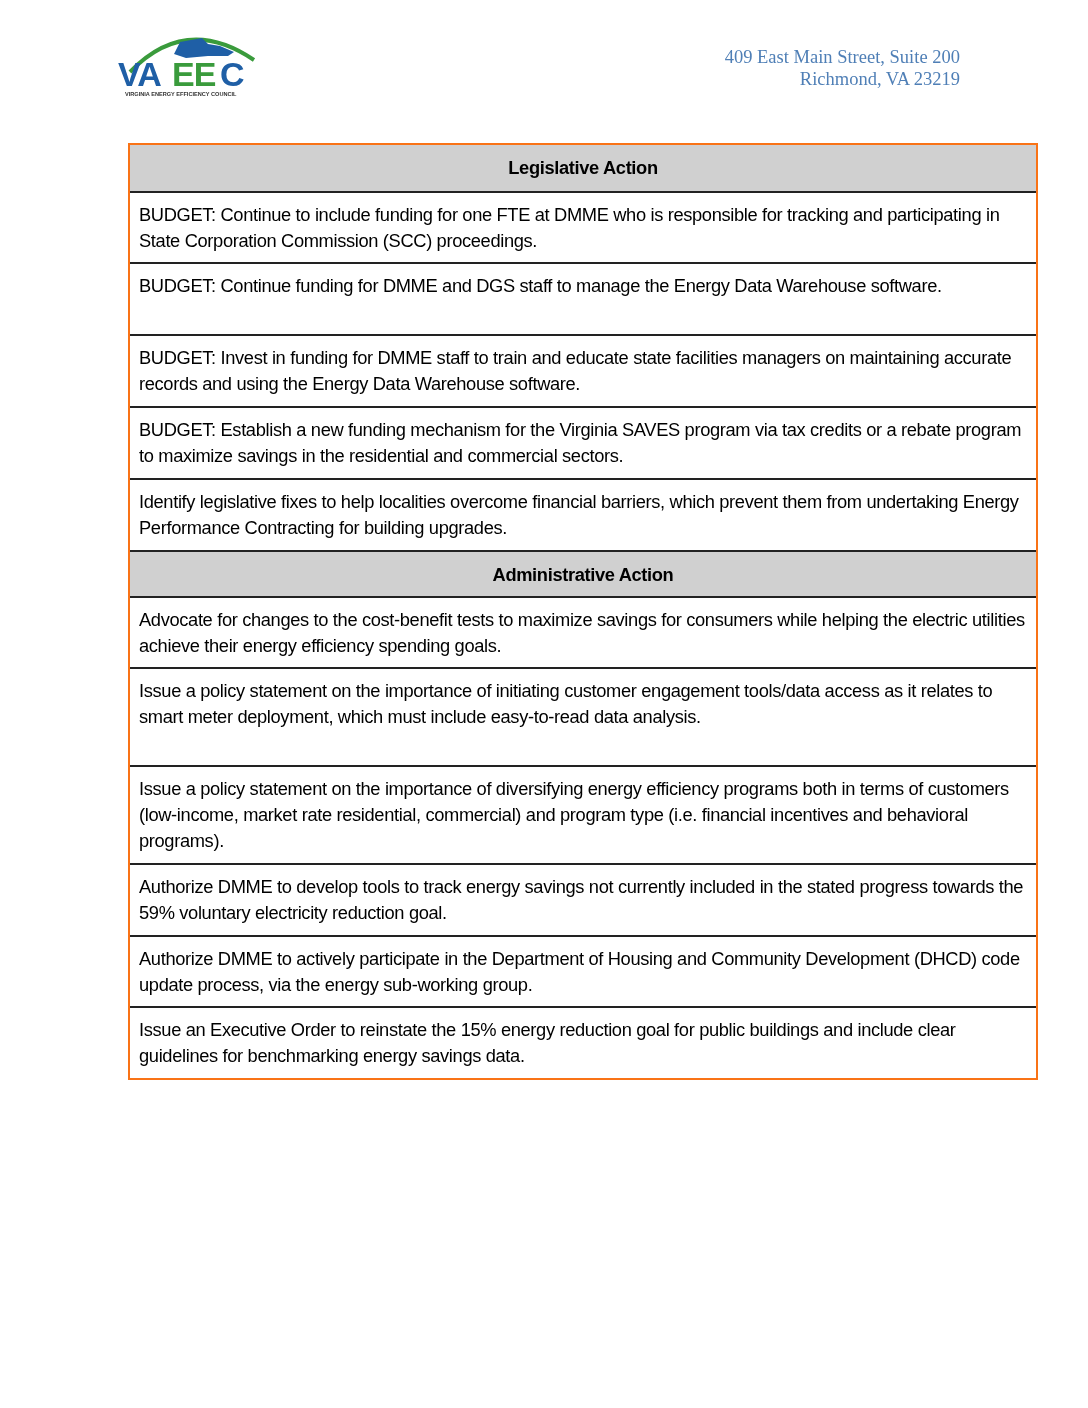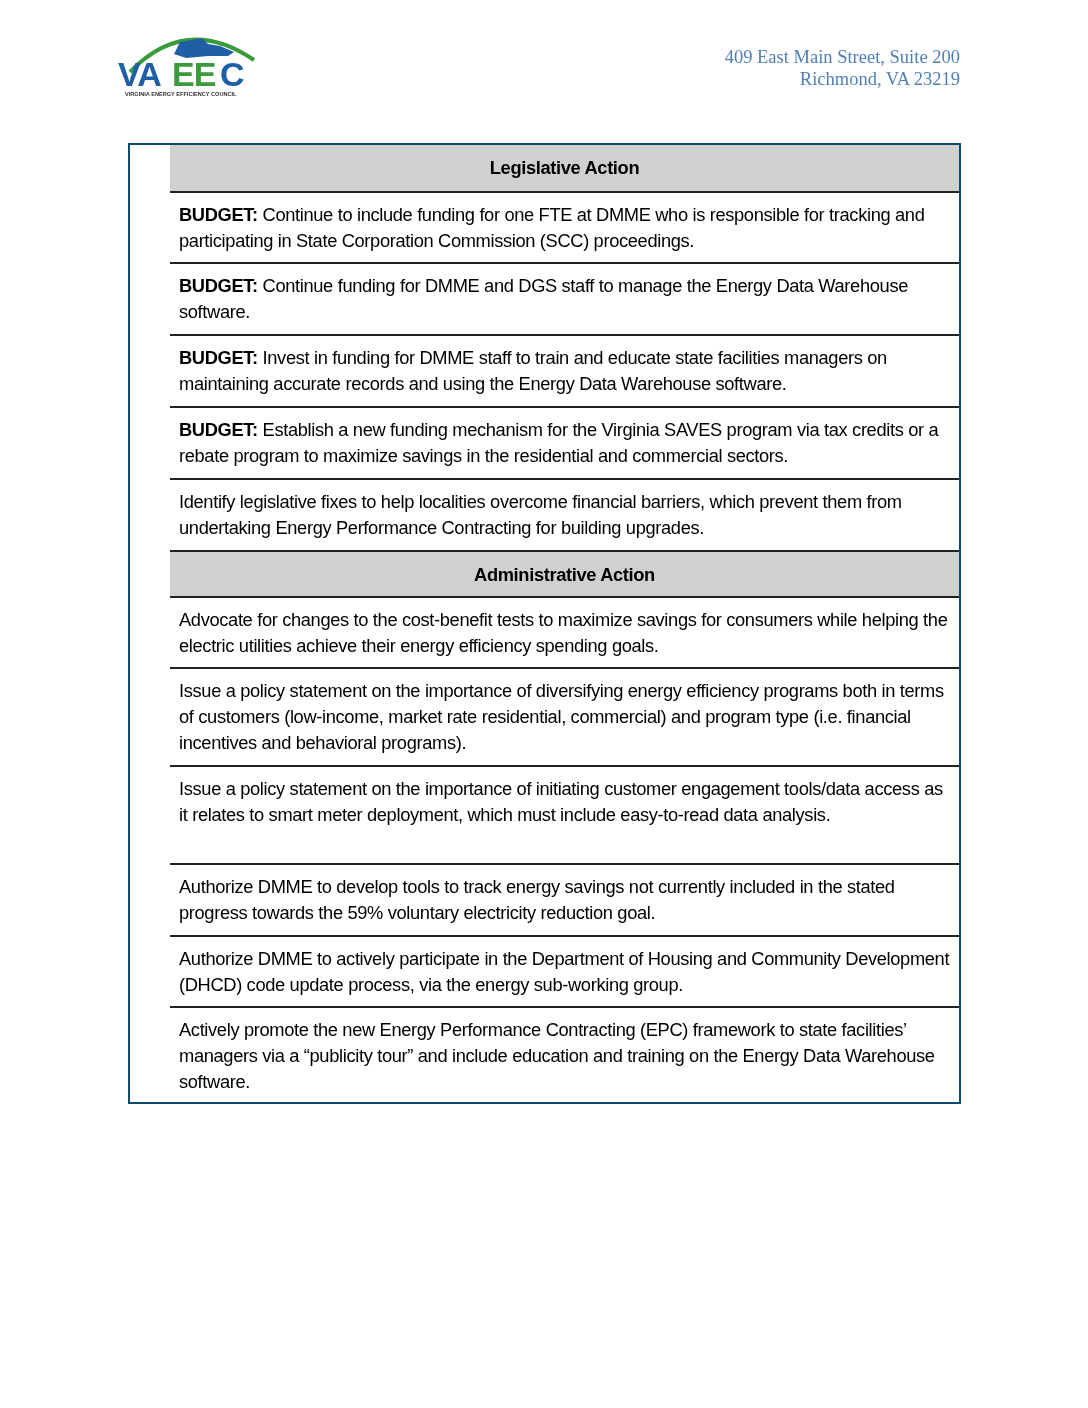--- a/index.html
+++ b/index.html
@@ -1,26 +1,26 @@
 <!DOCTYPE html>
 <html><head>
 <meta charset="utf-8">
 <style>
   html, body { margin: 0; padding: 0; background: #ffffff; }
   body { width: 1088px; height: 1408px; position: relative; overflow: hidden; }
   .logo { position: absolute; left: 116px; top: 28px; width: 145px; height: 72px; }
   .address { position: absolute; right: 128px; top: 46px; text-align: right;
     font-family: Liberation Serif, serif; font-size: 18.5px; line-height: 22px; color: #4f7fb6; }
-  .tbl { position: absolute; left: 128px; top: 143px; width: 833px; border: 2px solid #0c4a6e; box-sizing: border-box; padding-left: 40px; }
+  .tbl { position: absolute; left: 128px; top: 143px; width: 910px; border: 2px solid #f97316; box-sizing: border-box; }
   .row { border-top: 2px solid #222; box-sizing: border-box; padding: 9px 9px 0 9px;
     font-family: "Liberation Sans Narrow", "Liberation Sans", sans-serif; font-size: 18.3px; line-height: 26px; color: #000;
     letter-spacing: -0.35px; }
   .row:first-child { border-top: none; }
   .hdr { background: #d0d0d0; text-align: center; font-weight: bold; padding: 10px 9px 0 9px; }
-  .b { font-weight: bold; }
+  .b { font-weight: normal; }
 </style>
 </head>
 <body>
 
 <div class="logo">
   <svg width="145" height="72" viewBox="0 0 145 72">
     <path d="M14 44 Q70 -14 138 32" fill="none" stroke="#3a9b3c" stroke-width="4"></path>
     <path d="M58 26 L64 14 L86 10 L92 16 L104 18 L118 24 L112 28 L92 28 L70 30 Z" fill="#1f5fa6"></path>
     <text x="2" y="58" font-family="Liberation Sans, sans-serif" font-weight="bold" font-size="34" fill="#1f5fa6" letter-spacing="-1">VA</text>
     <text x="56" y="58" font-family="Liberation Sans, sans-serif" font-weight="bold" font-size="34" fill="#3a9b3c" letter-spacing="-1">EE</text>
@@ -37,18 +37,18 @@
 <div class="tbl">
   <div class="row hdr" style="height:46px">Legislative Action</div>
   <div class="row" style="height:71px"><span class="b">BUDGET:</span><span> Continue to include funding for one FTE at DMME who is responsible for tracking and participating in State Corporation Commission (SCC) proceedings.</span></div>
   <div class="row" style="height:72px"><span class="b">BUDGET:</span><span> Continue funding for DMME and DGS staff to manage the Energy Data Warehouse software.</span></div>
   <div class="row" style="height:72px"><span class="b">BUDGET:</span><span> Invest in funding for DMME staff to train and educate state facilities managers on maintaining accurate records and using the Energy Data Warehouse software.</span></div>
   <div class="row" style="height:72px"><span class="b">BUDGET:</span><span> Establish a new funding mechanism for the Virginia SAVES program via tax credits or a rebate program to maximize savings in the residential and commercial sectors.</span></div>
   <div class="row" style="height:72px"><span>Identify legislative fixes to help localities overcome financial barriers, which prevent them from undertaking Energy Performance Contracting for building upgrades.</span></div>
 
   <div class="row hdr" style="height:46px">Administrative Action</div>
   <div class="row" style="height:71px"><span>Advocate for changes to the cost-benefit tests to maximize savings for consumers while helping the electric utilities achieve their energy efficiency spending goals.</span></div>
+  <div class="row" style="height:98px"><span>Issue a policy statement on the importance of initiating customer engagement tools/data access as it relates to smart meter deployment, which must include easy-to-read data analysis.</span></div>
   <div class="row" style="height:98px"><span>Issue a policy statement on the importance of diversifying energy efficiency programs both in terms of customers (low-income, market rate residential, commercial) and program type (i.e. financial incentives and behavioral programs).</span></div>
-  <div class="row" style="height:98px"><span>Issue a policy statement on the importance of initiating customer engagement tools/data access as it relates to smart meter deployment, which must include easy-to-read data analysis.</span></div>
   <div class="row" style="height:72px"><span>Authorize DMME to develop tools to track energy savings not currently included in the stated progress towards the 59% voluntary electricity reduction goal.</span></div>
   <div class="row" style="height:71px"><span>Authorize DMME to actively participate in the Department of Housing and Community Development (DHCD) code update process, via the energy sub-working group.</span></div>
-  <div class="row" style="height:96px"><span>Actively promote the new Energy Performance Contracting (EPC) framework to state facilities’ managers via a “publicity tour” and include education and training on the Energy Data Warehouse software.</span></div>
+  <div class="row" style="height:72px"><span>Issue an Executive Order to reinstate the 15% energy reduction goal for public buildings and include clear guidelines for benchmarking energy savings data.</span></div>
 </div>
 
 </body></html>

